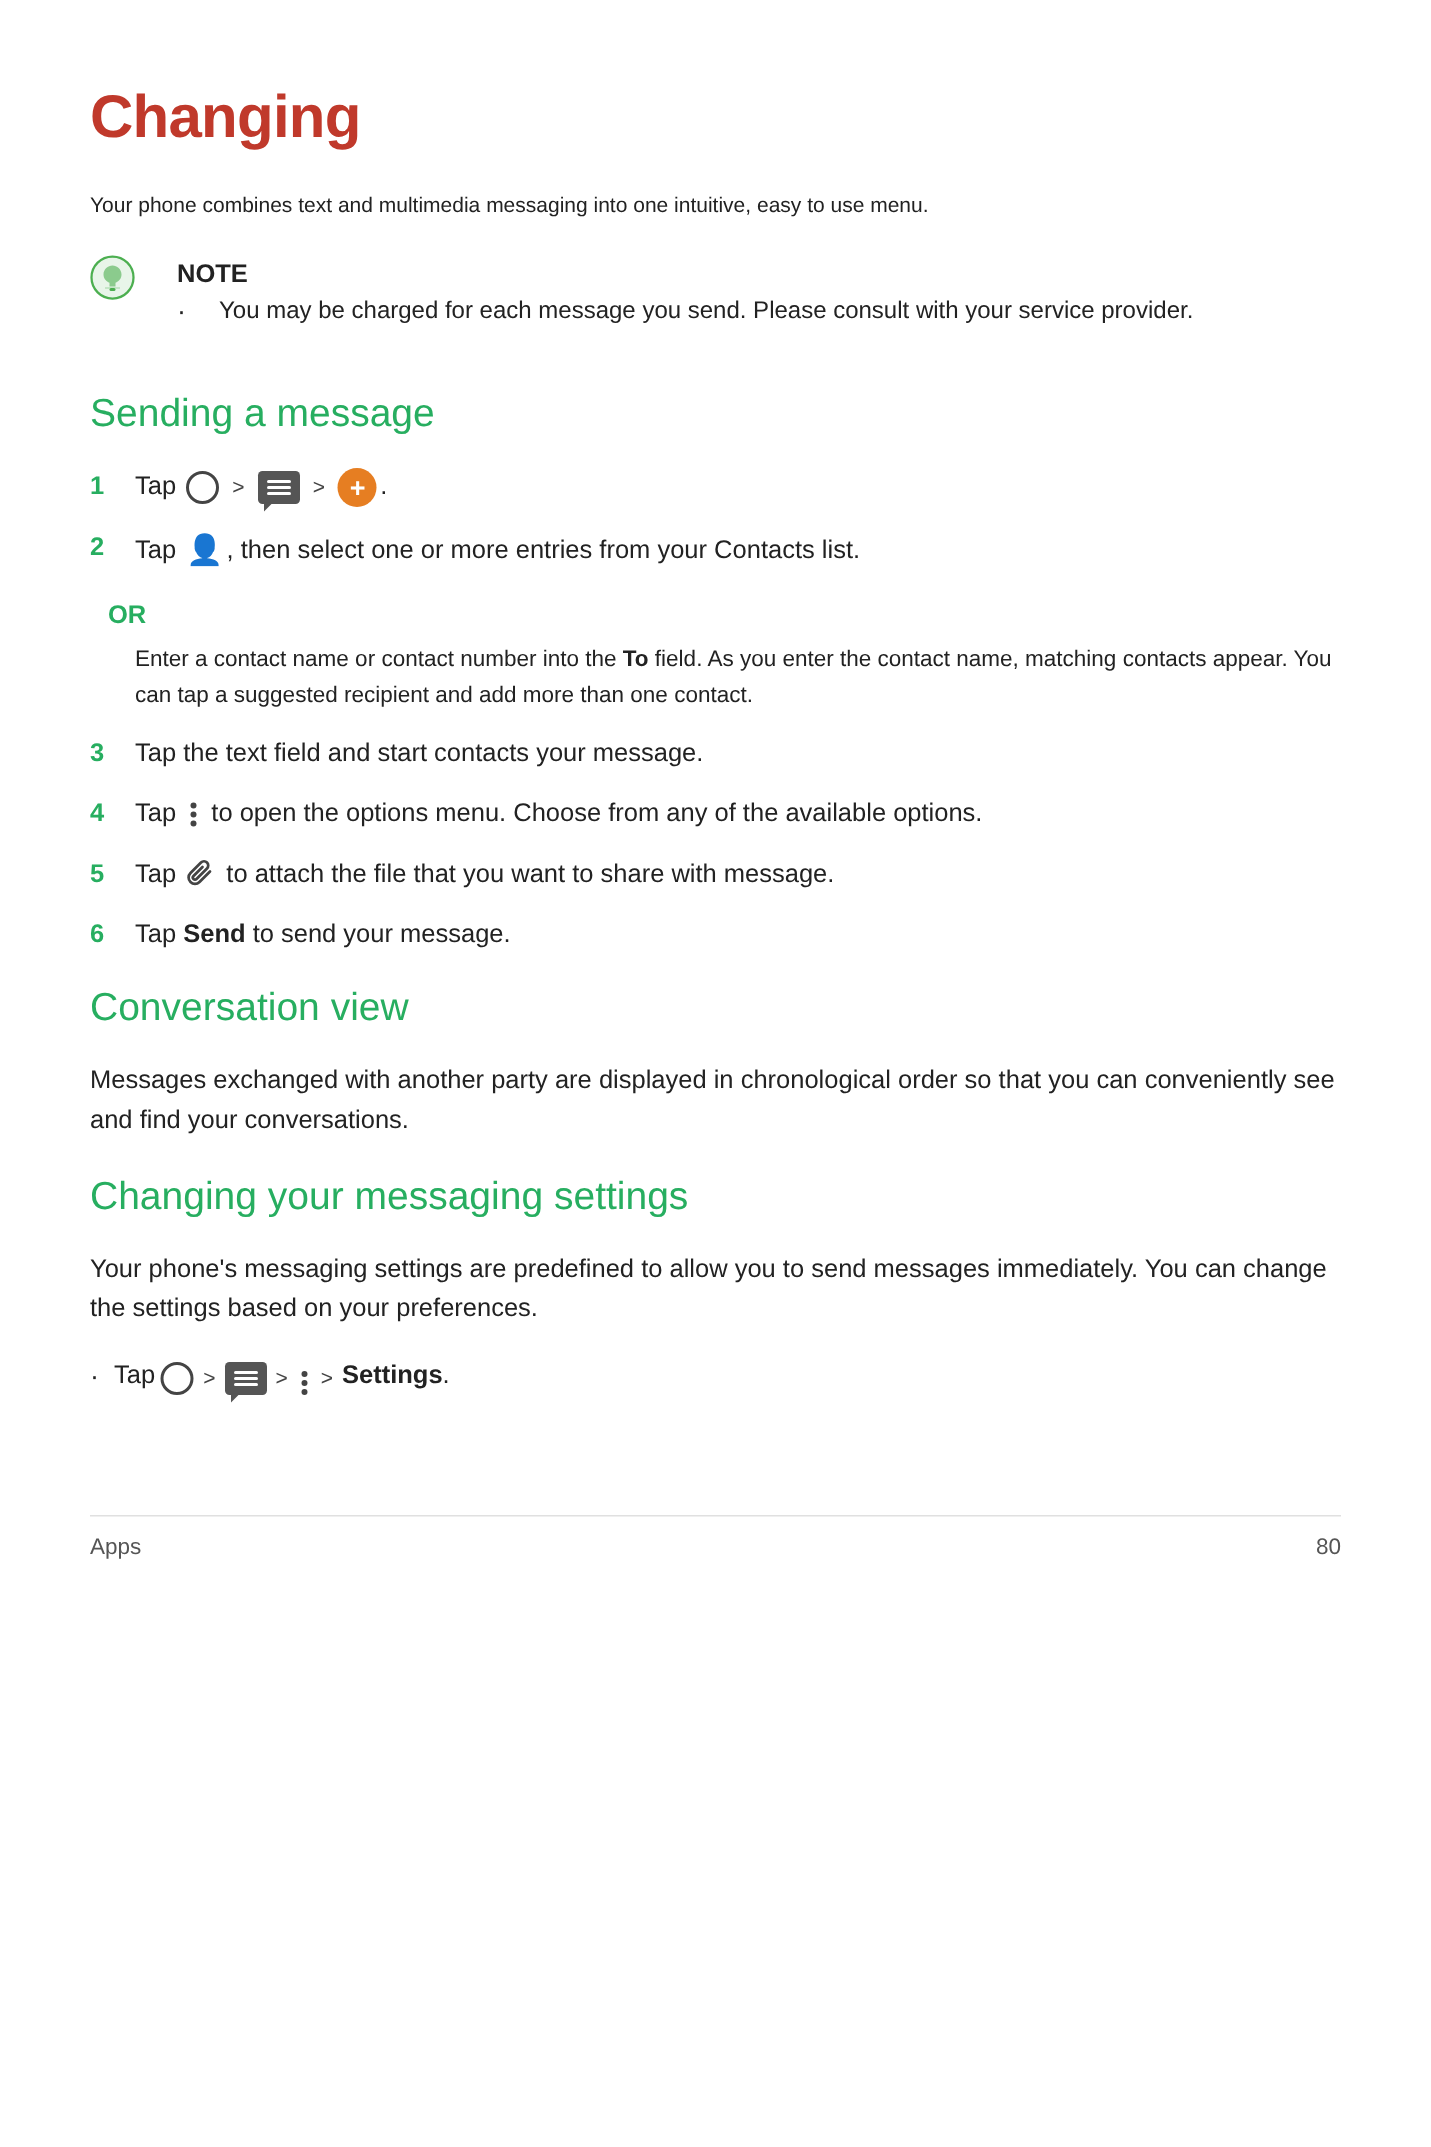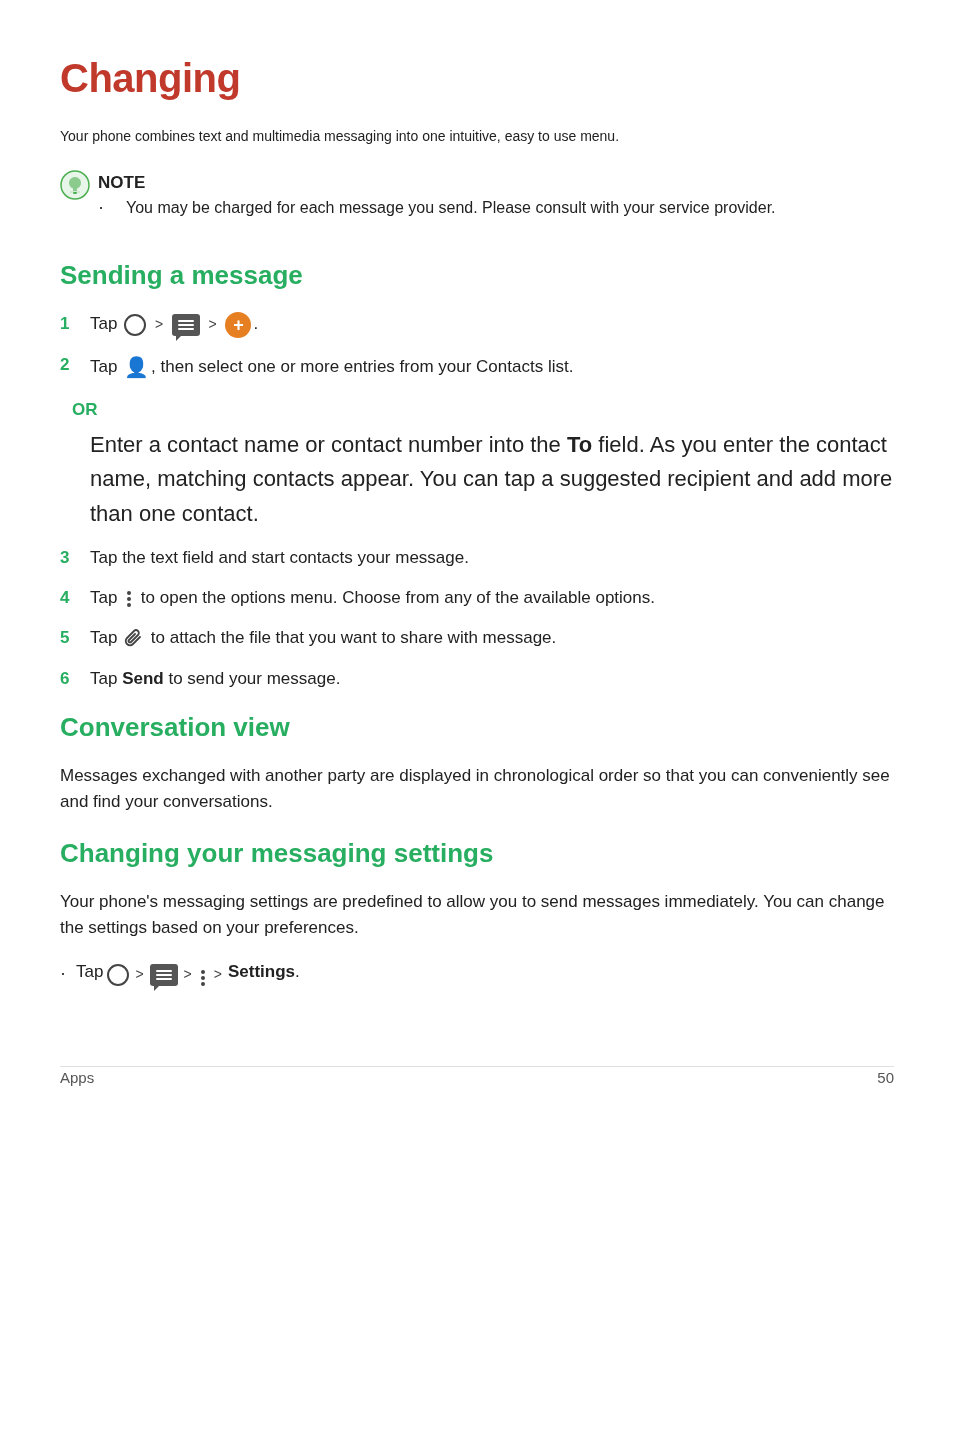--- a/index.html
+++ b/index.html
@@ -23,20 +23,21 @@
     .intro-text {
       font-size: 14px;
       color: #222;
       margin-bottom: 22px;
       line-height: 1.55;
     }
     .note-box {
       display: flex;
       align-items: flex-start;
       margin-bottom: 36px;
+      gap: 20px;
     }
     .note-content {
       flex: 1;
     }
     .note-label {
       font-weight: 900;
       font-size: 17px;
       color: #222;
     }
     .note-text {
@@ -50,21 +51,21 @@
       align-items: flex-end;
     }
     .note-bullet::before {
       content: '·';
       margin-right: 8px;
       font-size: 18px;
       line-height: 1.4;
     }
     .section-title {
       font-size: 26px;
-      font-weight: 700;
+      font-weight: 400;
       color: #27ae60;
       margin-bottom: 16px;
       margin-top: 16px;
     }
     .step-list {
       list-style: none;
       margin-bottom: 10px;
     }
     .step-item {
       display: flex;
@@ -87,21 +88,21 @@
     .or-text {
       color: #27ae60;
       font-weight: 700;
       font-size: 17px;
       margin-bottom: 6px;
       margin-top: 2px;
       margin-left: 12px;
     }
     .step-sub {
       margin-left: 30px;
-      font-size: 22px;
+      font-size: 15px;
       line-height: 1.55;
       margin-bottom: 14px;
     }
     .inline-icon {
       display: inline-flex;
       align-items: center;
       justify-content: center;
       vertical-align: middle;
       margin: 0 2px;
     }
@@ -221,20 +222,21 @@
       margin-right: 10px;
       font-size: 18px;
       line-height: 1.4;
       flex-shrink: 0;
     }
     .footer {
       display: flex;
       justify-content: space-between;
       align-items: flex-end;
       margin-top: 80px;
+      padding-top: 10px;
       border-top: 1px solid #e0e0e0;
       font-size: 15px;
       color: #555;
     }
     
     .note-svg-wrap {
       width: 30px;
       height: 30px;
       flex-shrink: 0;
       margin-right: 8px;
@@ -364,14 +366,14 @@
     <span></span>
       <span></span>
       <span></span>
   </span>
   <span class="chevron">&gt;</span>
   <span class="bold" style="margin-left:4px;">Settings</span>.
 </div>
 
 <div class="footer">
   <span>Apps</span>
-  <span>50</span>
+  <span>80</span>
 </div>
 
 </body></html>

